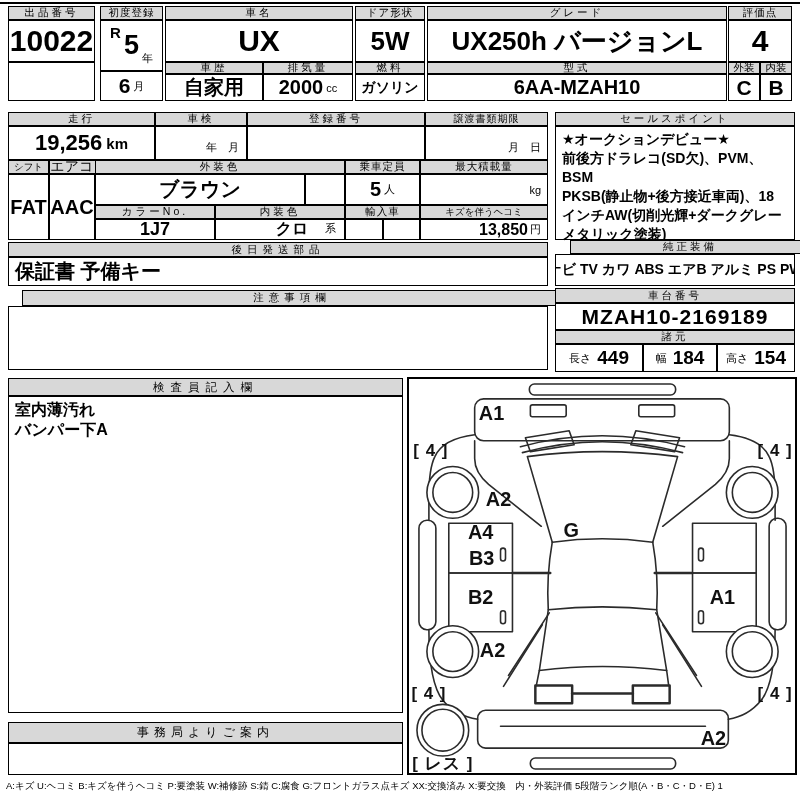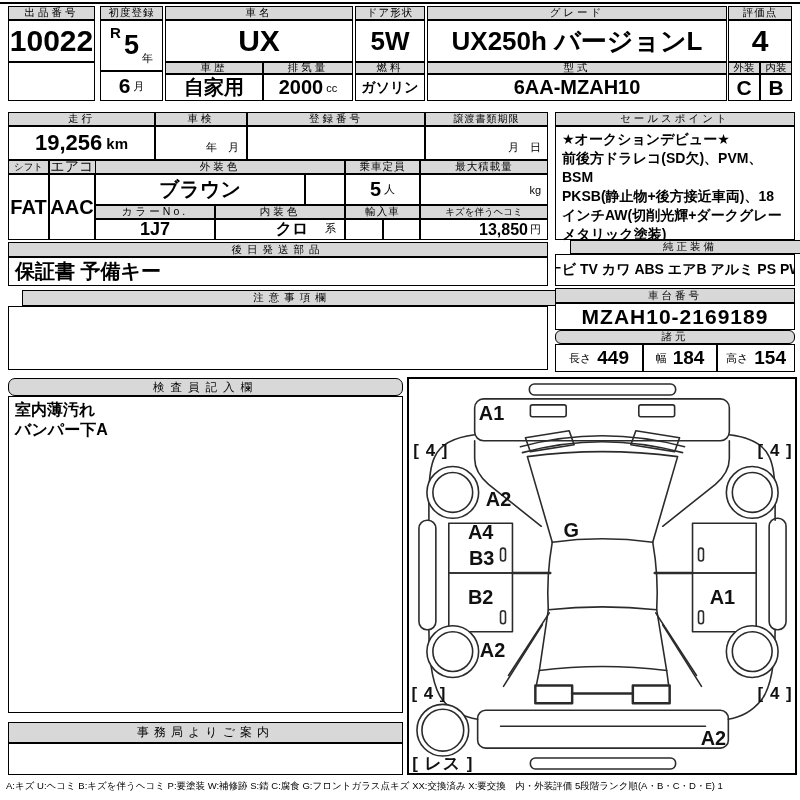--- a/index.html
+++ b/index.html
@@ -127,35 +127,35 @@
     <span class="lines" style="font-size:14px;">★オークションデビュー★
 前後方ドラレコ(SD欠)、PVM、BSM
 PKSB(静止物+後方接近車両)、18
 インチAW(切削光輝+ダークグレー
 メタリック塗装)</span>
   </div>
   <div class="cell hd" style="left:570px;top:240px;width:240px;height:14px;">純正装備</div>
   <div class="cell val" style="left:555px;top:254px;width:240px;height:32px;font-size:14px;white-space:nowrap;">ナビ TV カワ ABS エアB アルミ PS PW</div>
   <div class="cell hd" style="left:555px;top:288px;width:240px;height:15px;">車台番号</div>
   <div class="cell val" style="left:555px;top:303px;width:240px;height:27px;font-size:21px;letter-spacing:1px;">MZAH10-2169189</div>
-  <div class="cell hd" style="left:555px;top:330px;width:240px;height:14px;border-radius:6px;">諸元</div>
+  <div class="cell hd" style="left:555px;top:330px;width:240px;height:14px;">諸元</div>
   <div class="cell val" style="left:555px;top:344px;width:88px;height:28px;">
     <span class="small" style="margin-right:6px;">長さ</span>
     <span style="font-size:19px;">449</span>
   </div>
   <div class="cell val" style="left:643px;top:344px;width:74px;height:28px;">
     <span class="small" style="margin-right:6px;">幅</span>
     <span style="font-size:19px;">184</span>
   </div>
   <div class="cell val" style="left:717px;top:344px;width:78px;height:28px;">
     <span class="small" style="margin-right:6px;">高さ</span>
     <span style="font-size:19px;">154</span>
   </div>
 
-  <div class="cell hd" style="left:8px;top:378px;width:395px;height:18px;letter-spacing:6px;font-size:11.5px;border-radius:7px;">検査員記入欄</div>
+  <div class="cell hd" style="left:8px;top:378px;width:395px;height:18px;letter-spacing:6px;font-size:11.5px;">検査員記入欄</div>
   <div class="cell" style="left:8px;top:396px;width:395px;height:317px;">
     <span class="lines" style="font-size:16px;line-height:20px;">室内薄汚れ
 バンパー下A</span>
   </div>
   <div class="cell hd" style="left:8px;top:722px;width:395px;height:21px;letter-spacing:5px;font-size:12px;">事務局よりご案内</div>
   <div class="cell" style="left:8px;top:743px;width:395px;height:32px;"></div>
 
   <div class="cell" style="left:407px;top:377px;width:390px;height:398px;border-width:2px;">
     <svg width="386" height="394" viewBox="0 0 388 396" style="display:block;">
       <g stroke="#2b2b2b" stroke-width="1.6" fill="none" stroke-linejoin="round" stroke-linecap="round">

